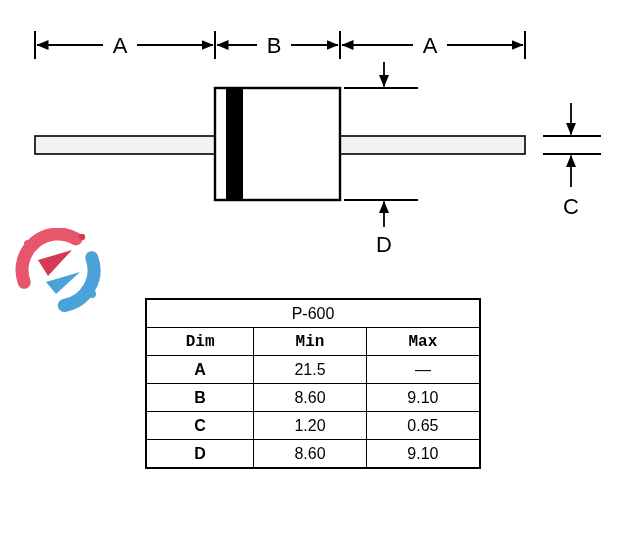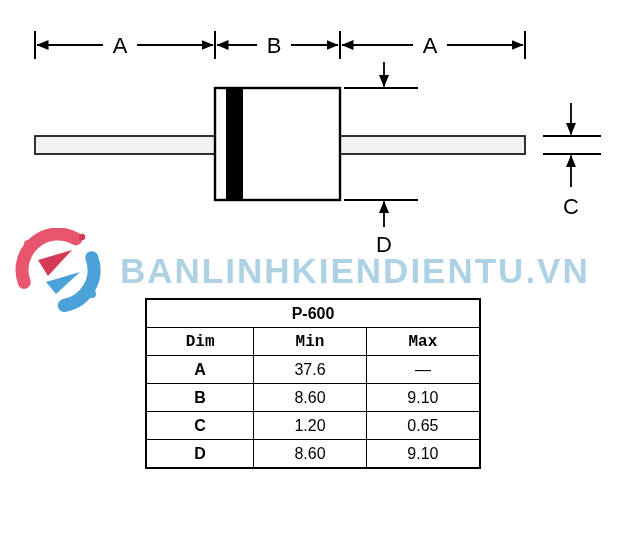--- a/index.html
+++ b/index.html
@@ -17,21 +17,21 @@
   .table-wrap { position:absolute; left:145px; top:298px; width:336px; background:#fff; }
   table.dims { border-collapse:collapse; width:100%; border:2px solid #000; }
   .dims th, .dims td {
     border:1.5px solid #000;
     text-align:center;
     font-size:16px;
     padding:4.5px 6px;
     color:#000;
     background:#fff;
   }
-  .t-title { font-weight:bold;margin-left:7px; }
+  .t-title { font-weight:normal;margin-left:7px; }
   .dims th { font-weight:bold;font-family:Liberation Mono, monospace; }
   .dim-col { font-weight:bold; }
   .t-footer { font-weight:bold; }
 </style>
 </head>
 <body>
 
 <div class="page">
 
   <svg class="diagram" width="631" height="270" viewBox="0 0 631 270">
@@ -80,37 +80,36 @@
   <div class="watermark">
     <svg class="logo" width="100" height="85" viewBox="0 0 100 85">
       <path d="M16.2,54.3 A36,36 0 0 1 68,10.8" fill="none" stroke-width="13" stroke-linecap="round" stroke="#e8566e"></path>
       <path d="M83.8,29.7 A36,36 0 0 1 56.3,77.5" fill="none" stroke-width="13" stroke-linecap="round" stroke="#4ba2d9"></path>
       <path d="M30,32 L64,22 L40,48 Z" fill="#d63a56"></path>
       <path d="M38,54 L72,44 L48,66 Z" fill="#4ba2d9"></path>
       <circle cx="20" cy="16" r="4" fill="#e8566e"></circle>
       <circle cx="74" cy="9" r="3.2" fill="#d63a56"></circle>
       <circle cx="84" cy="66" r="4" fill="#4ba2d9"></circle>
     </svg>
-    <div class="wm-text">BANLINHKIENDIENTU.VN</div>
   </div>
 
   <div class="table-wrap">
     <table class="dims">
       <tbody>
         <tr>
           <td colspan="3" class="t-title">P-600</td>
         </tr>
         <tr>
           <th>Dim</th>
           <th>Min</th>
           <th>Max</th>
         </tr>
         <tr>
           <td class="dim-col">A</td>
-          <td>37.6</td>
+          <td>21.5</td>
           <td>—</td>
         </tr>
         <tr>
           <td class="dim-col">B</td>
           <td>8.60</td>
           <td>9.10</td>
         </tr>
         <tr>
           <td class="dim-col">C</td>
           <td>1.20</td>

